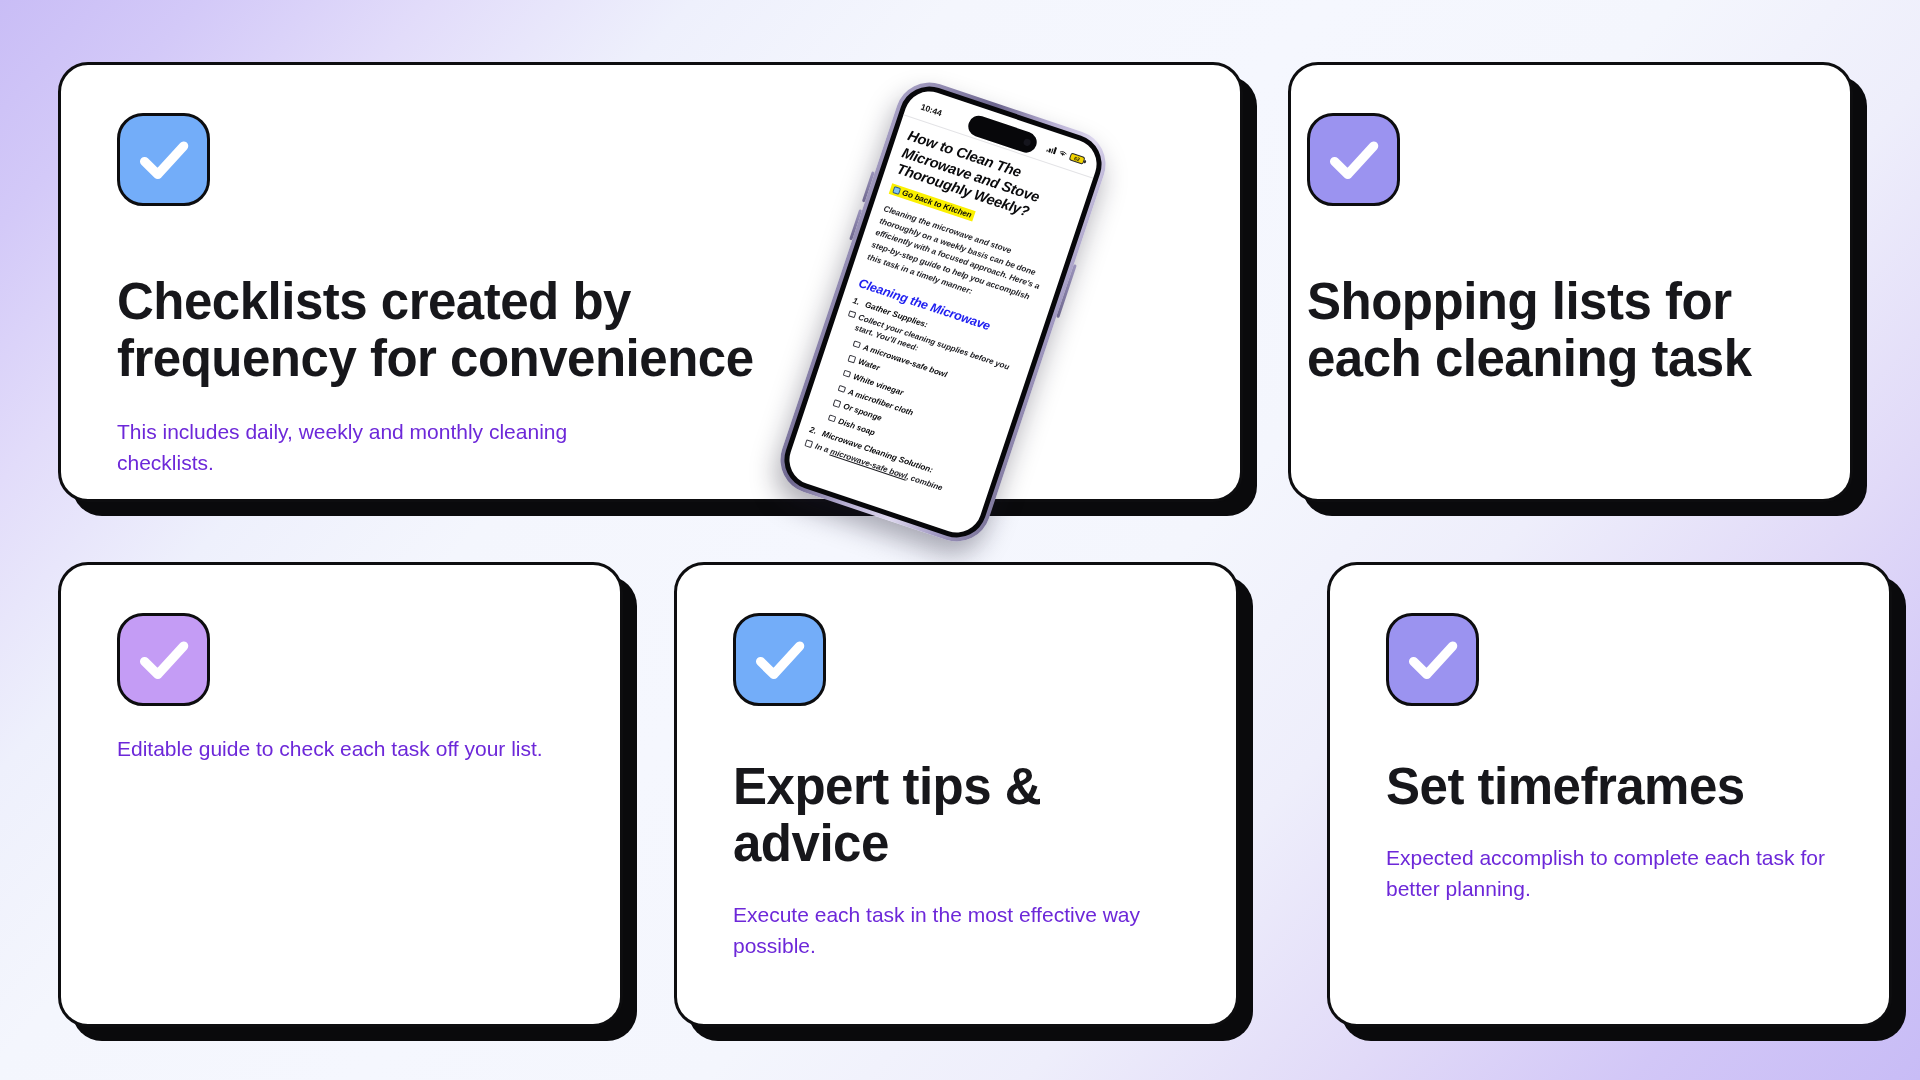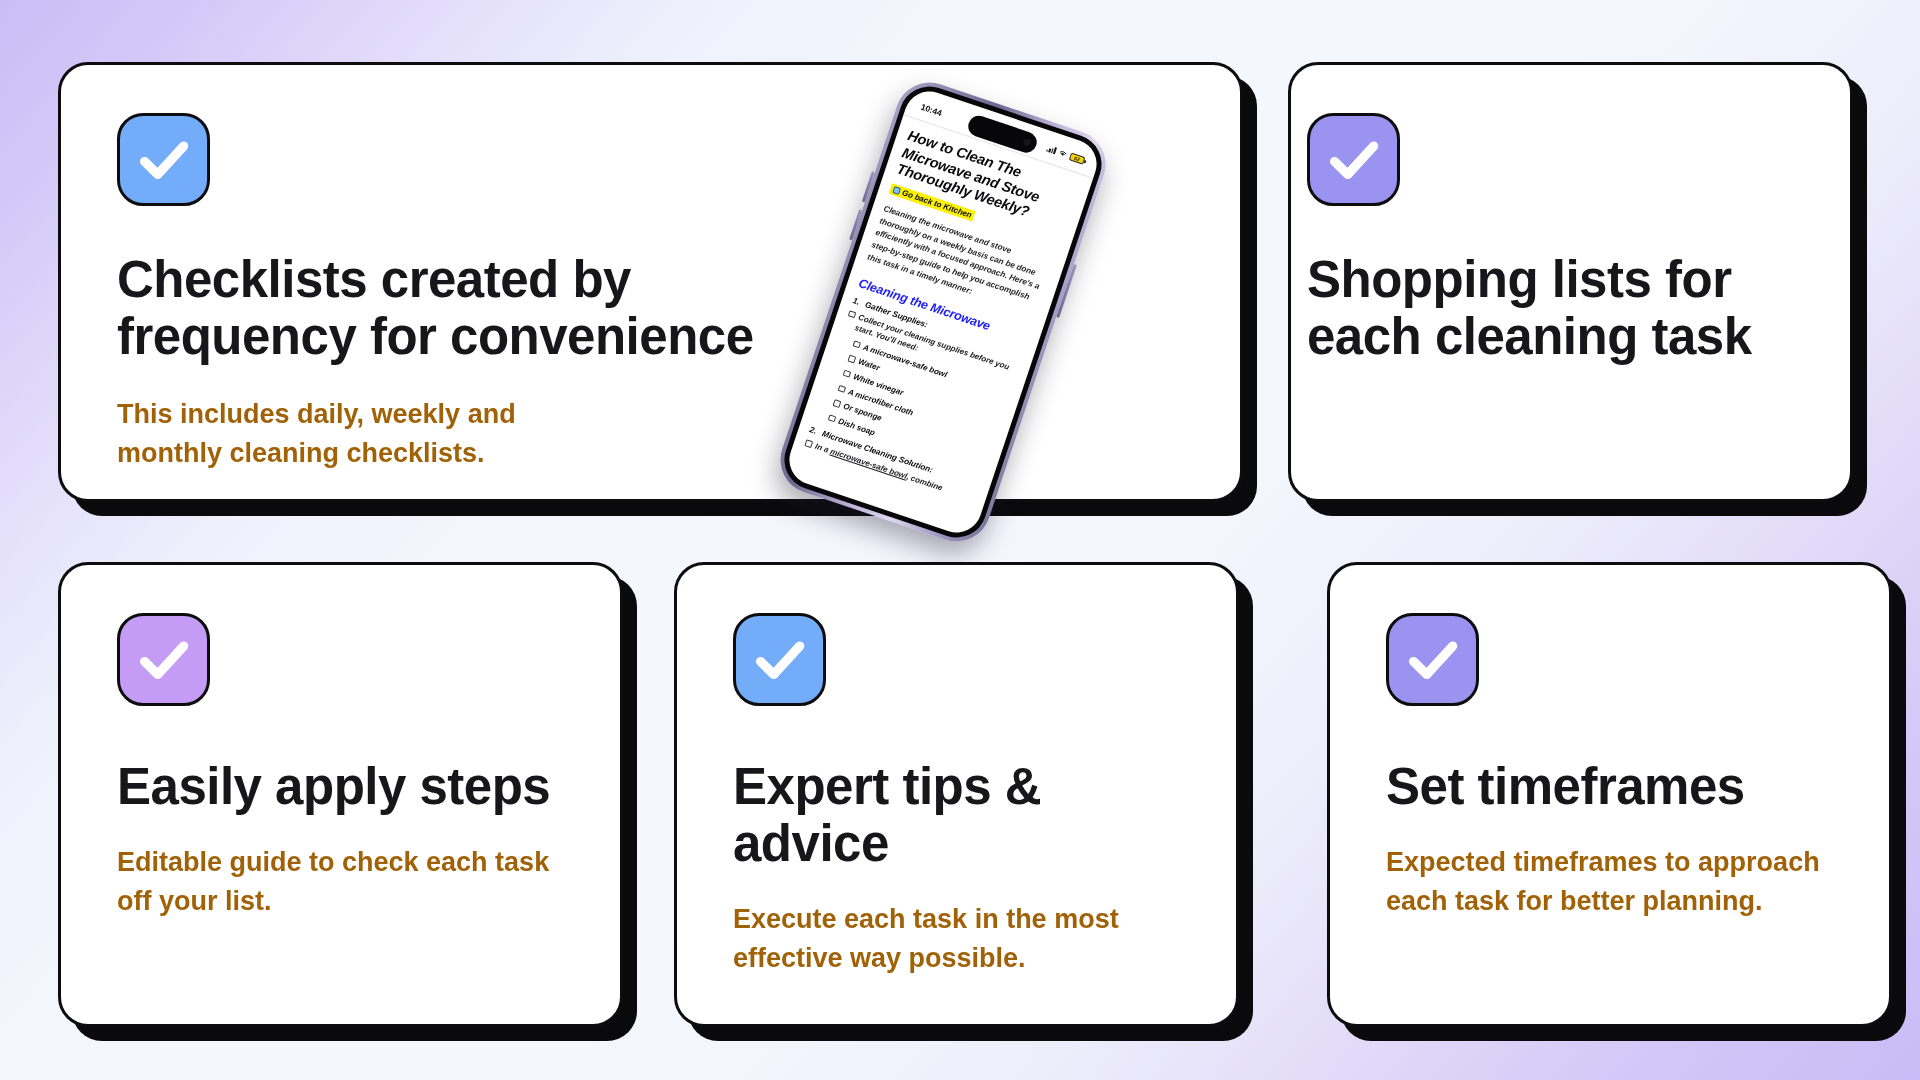--- a/index.html
+++ b/index.html
@@ -65,30 +65,30 @@
   }
   .check-icon svg { width: 62px; height: 62px; display: block; }
 
   
   .card-title {
     font-size: 51px;
     font-weight: 700;
     line-height: 1.12;
     letter-spacing: -0.5px;
     color: #17171b;
-    margin-top: 45px;
+    margin-top: 67px;
     max-width: 640px;
   }
   .card--checklists .card-title { max-width: 660px; }
 
   .card-desc {
-    font-size: 27px;
-    font-weight: 700;
+    font-size: 21px;
+    font-weight: 400;
     line-height: 1.45;
-    color: #a16207;
+    color: #6d28d9;
     margin-top: 30px;
     max-width: 470px;
   }
   .card--shopping .card-desc,
   .card--timeframes .card-desc { max-width: 450px; }
 
   .card--apply .card-title,
   .card--expert .card-title,
   .card--timeframes .card-title { margin-top: 52px; }
   .card--apply .card-desc,
@@ -386,37 +386,36 @@
     </div>
     <h2 class="card-title">Shopping lists for each cleaning task</h2>
   </section>
 
   <section class="card card--apply">
     <div class="check-icon" style="background:#c49cf5">
       <svg viewBox="0 0 24 24" fill="none" aria-hidden="true">
         <path d="M4.5 12.6 L9.6 17.6 L19.6 6.6" stroke="#ffffff" stroke-width="3.6" stroke-linecap="round" stroke-linejoin="round"></path>
       </svg>
     </div>
-    <h2 class="card-title">Easily apply steps</h2>
     <p class="card-desc">Editable guide to check each task off your list.</p>
   </section>
 
   <section class="card card--expert">
     <div class="check-icon" style="background:#73adf9">
       <svg viewBox="0 0 24 24" fill="none" aria-hidden="true">
         <path d="M4.5 12.6 L9.6 17.6 L19.6 6.6" stroke="#ffffff" stroke-width="3.6" stroke-linecap="round" stroke-linejoin="round"></path>
       </svg>
     </div>
     <h2 class="card-title">Expert tips &amp; advice</h2>
     <p class="card-desc">Execute each task in the most effective way possible.</p>
   </section>
 
   <section class="card card--timeframes">
     <div class="check-icon" style="background:#9b93f0">
       <svg viewBox="0 0 24 24" fill="none" aria-hidden="true">
         <path d="M4.5 12.6 L9.6 17.6 L19.6 6.6" stroke="#ffffff" stroke-width="3.6" stroke-linecap="round" stroke-linejoin="round"></path>
       </svg>
     </div>
     <h2 class="card-title">Set timeframes</h2>
-    <p class="card-desc">Expected timeframes to approach each task for better planning.</p>
+    <p class="card-desc">Expected accomplish to complete each task for better planning.</p>
   </section>
 
 </div>
 
 </body></html>

